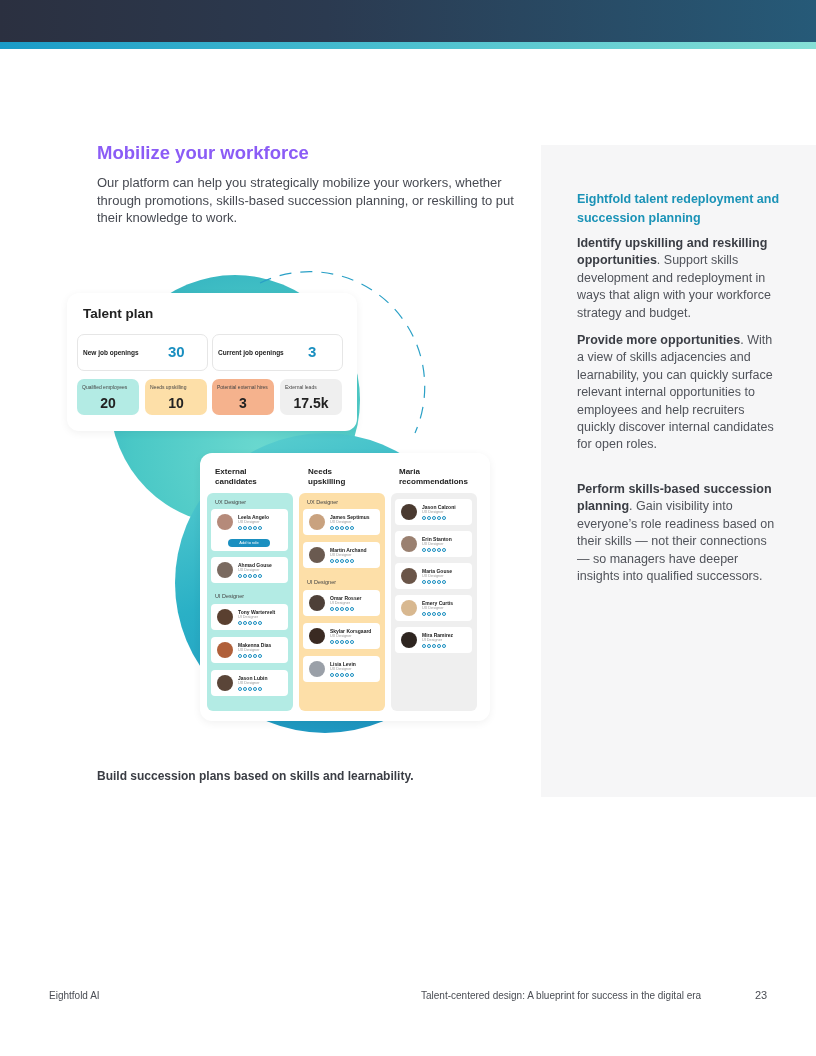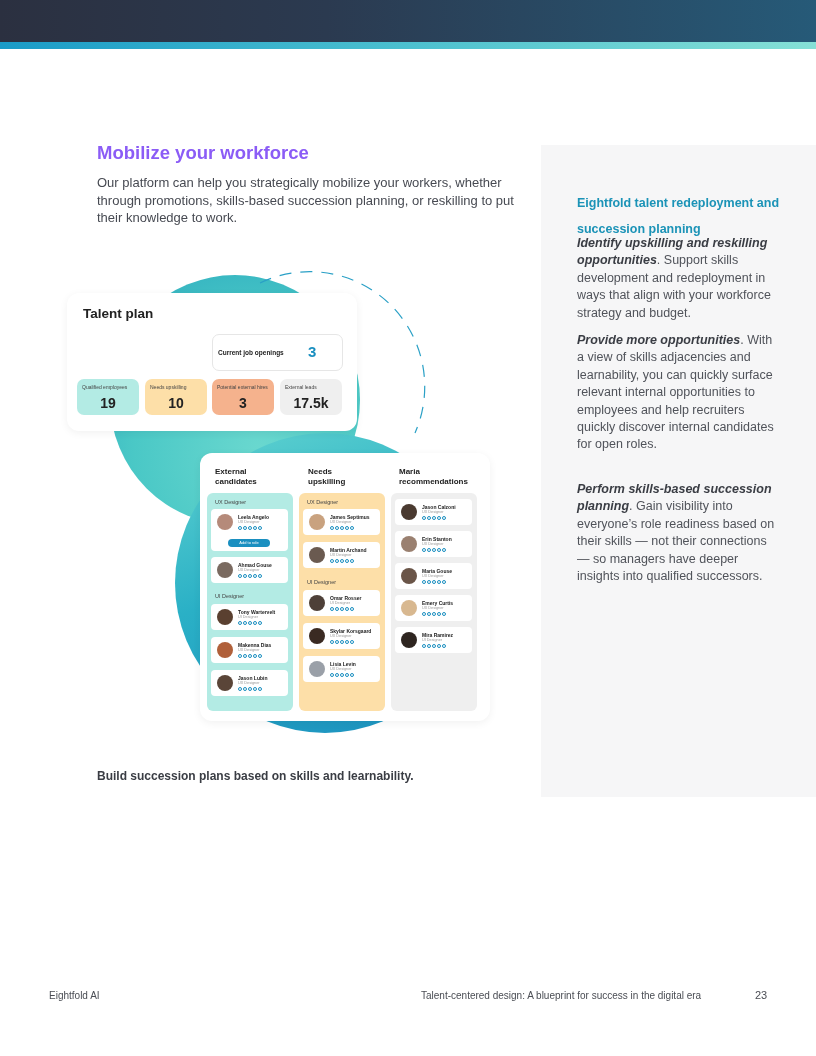--- a/index.html
+++ b/index.html
@@ -42,23 +42,23 @@
   .prole { position: absolute; left: 27px; top: 11px; font-size: 3.8px; color: #999; }
   .dots { position: absolute; left: 27px; top: 17px; display: flex; gap: 1px; }
   .dots span { display: block; width: 4px; height: 4px; border-radius: 50%; border: 1px solid #1a8fc0; background: #fff; }
   .add-btn { position: absolute; left: 20px; top: 45px; width: 42px; height: 8px; border-radius: 4px; background: #1a8fc0;
     color: #fff; font-size: 4px; line-height: 8px; text-align: center; }
 
   .caption { position: absolute; left: 97px; top: 769px; font-size: 12px; font-weight: bold; color: #3a3d44; }
 
   
   .sidebar { position: absolute; left: 541px; top: 145px; width: 275px; height: 652px; background: #f6f6f7; }
-  .sb-title { position: absolute; left: 36px; top: 45px; width: 220px; font-size: 12.5px; line-height: 26px; font-weight: bold; color: #1b93b7; }
+  .sb-title { position: absolute; left: 36px; top: 45px; width: 220px; font-size: 12.5px; line-height: 19px; font-weight: bold; color: #1b93b7; }
   .sb-para { position: absolute; left: 36px; width: 205px; font-size: 12.5px; line-height: 17.4px; color: #50535a; }
-  .sb-para b { color: #3a3d44; font-style: italic; }
+  .sb-para b { color: #3a3d44; }
 
   .footer-left { position: absolute; left: 49px; top: 990px; font-size: 10px; color: #4a4d54; }
   .footer-right { position: absolute; left: 421px; top: 990px; font-size: 10px; color: #4a4d54; }
   .footer-page { position: absolute; left: 755px; top: 989px; font-size: 11px; color: #4a4d54; }
 </style>
 </head>
 <body>
 
 <div class="header-band"></div>
 <div class="header-accent"></div>
@@ -68,27 +68,31 @@
 
 <div class="illus">
   <div class="circle-a"></div>
   <div class="circle-b"></div>
   <svg class="dashed-ring" viewBox="0 0 230 230">
     <path d="M 60 20 A 115 115 0 0 1 215 170" fill="none" stroke="#2aa0c6" stroke-width="1.2" stroke-dasharray="12 9"></path>
   </svg>
 
   <div class="card talent-card">
     <div class="tp-title">Talent plan</div>
+    <div class="stat-box" style="left:10px;width:131px;">
+      <span class="lbl">New job openings</span>
+      <span class="val" style="left:90px;">30</span>
+    </div>
     <div class="stat-box" style="left:145px;width:131px;">
       <span class="lbl">Current job openings</span>
       <span class="val" style="left:95px;">3</span>
     </div>
     <div class="tile" style="left:10px;background:#b3ebe4;">
       <span class="lbl">Qualified employees</span>
-      <span class="val">19</span>
+      <span class="val">20</span>
     </div>
     <div class="tile" style="left:78px;background:#fddfa8;">
       <span class="lbl">Needs upskilling</span>
       <span class="val">10</span>
     </div>
     <div class="tile" style="left:145px;background:#f5b28d;">
       <span class="lbl">Potential external hires</span>
       <span class="val">3</span>
     </div>
     <div class="tile" style="left:213px;background:#efefef;">

